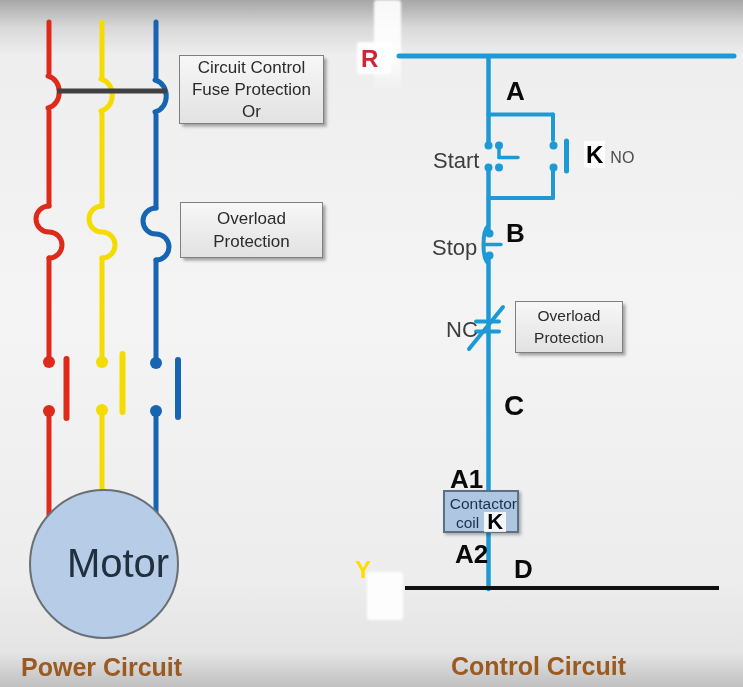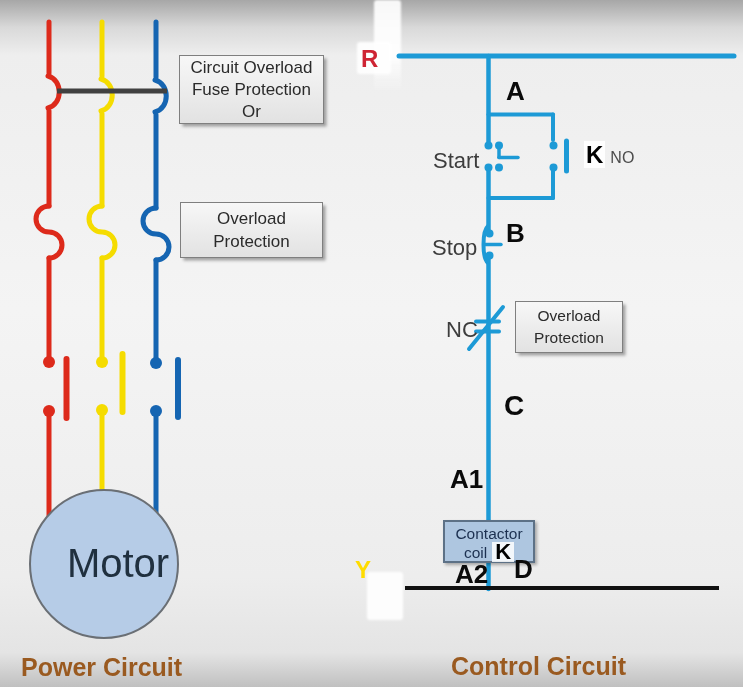--- a/index.html
+++ b/index.html
@@ -15,23 +15,23 @@
   .gbox{
     position:absolute;box-sizing:border-box;text-align:center;
     background:linear-gradient(180deg,#f7f7f7,#e2e2e2);
     border:1.5px solid #7f7f7f;box-shadow:2.5px 2.5px 3px rgba(0,0,0,.35);
     color:#2b2b2b;
   }
   .gbox span{display:block;}
   .caption{font-size:25px;font-weight:700;color:#9a5a20;text-align:center;}
   .wpatch{position:absolute;background:#fff;border-radius:3px;filter:blur(1.2px);opacity:.92;}
   .coilbox{
-    position:absolute;left:443px;top:490px;width:92px;height:43px;box-sizing:border-box;
+    position:absolute;left:443px;top:490px;width:76px;height:43px;box-sizing:border-box;
     background:#aec6e0;border:2px solid #5d7186;box-shadow:2px 2px 3px rgba(0,0,0,.3);
-    text-align:center;color:#1c3050;font-size:15.5px;margin-top:30px;
+    text-align:right;color:#1c3050;font-size:15.5px;
   }
   .coilrow{display:flex;align-items:center;justify-content:center;line-height:17px;}
   .coil-k{font-size:22px;font-weight:700;color:#000;background:rgba(255,255,255,.85);padding:0 3px;margin-left:5px;line-height:20px;}
   .kno-k{font-size:24px;font-weight:700;color:#000;background:rgba(255,255,255,.9);padding:0 2px;}
   .kno-no{font-size:16px;color:#4c4c4c;margin-left:5px;text-align:center;}
 </style>
 </head>
 <body>
 
 <div id="stage">
@@ -106,21 +106,21 @@
       <circle cx="553.5" cy="145.5" r="4" fill="#1d9ad6" stroke="none"></circle>
       <circle cx="553.5" cy="167.5" r="4" fill="#1d9ad6" stroke="none"></circle>
       <circle cx="489.5" cy="233.5" r="4" fill="#1d9ad6" stroke="none"></circle>
       <circle cx="489.5" cy="255.5" r="4" fill="#1d9ad6" stroke="none"></circle>
     </g>
 
     <path d="M405,588 H719" stroke="#101010" stroke-width="4" fill="none"></path>
   </svg>
 
   <div class="gbox" style="left:179px;top:55px;width:145px;height:69px;font-size:17px;line-height:22px;padding-top:1px;">
-    <span>Circuit Overload</span>
+    <span>Circuit Control</span>
     <span>Fuse Protection</span>
     <span>Or</span>
   </div>
 
   <div class="gbox" style="left:180px;top:202px;width:143px;height:56px;font-size:17px;line-height:23px;padding-top:4px;">
     <span>Overload</span>
     <span>Protection</span>
   </div>
 
   <div class="lbl" style="left:44px;top:541px;width:148px;text-align:center;font-size:40px;color:#20303f;">Motor</div>
@@ -153,21 +153,21 @@
   <div class="lbl node" style="left:450px;top:464px;">A1</div>
 
   <div class="coilbox">
     <div style="margin-top:3px;line-height:17px;">Contactor</div>
     <div class="coilrow">
       <span>coil</span>
       <span class="coil-k">K</span>
     </div>
   </div>
 
-  <div class="lbl node" style="left:455px;top:559px;">A2</div>
+  <div class="lbl node" style="left:455px;top:539px;">A2</div>
 
   <div class="lbl node" style="left:514px;top:554px;">D</div>
 
   <div class="lbl" style="left:355px;top:556px;font-size:24px;font-weight:800;color:#ffdc00;">Y</div>
 
   <div class="lbl caption" style="left:451px;top:652px;">Control Circuit</div>
 
 </div>
 
 </body></html>

